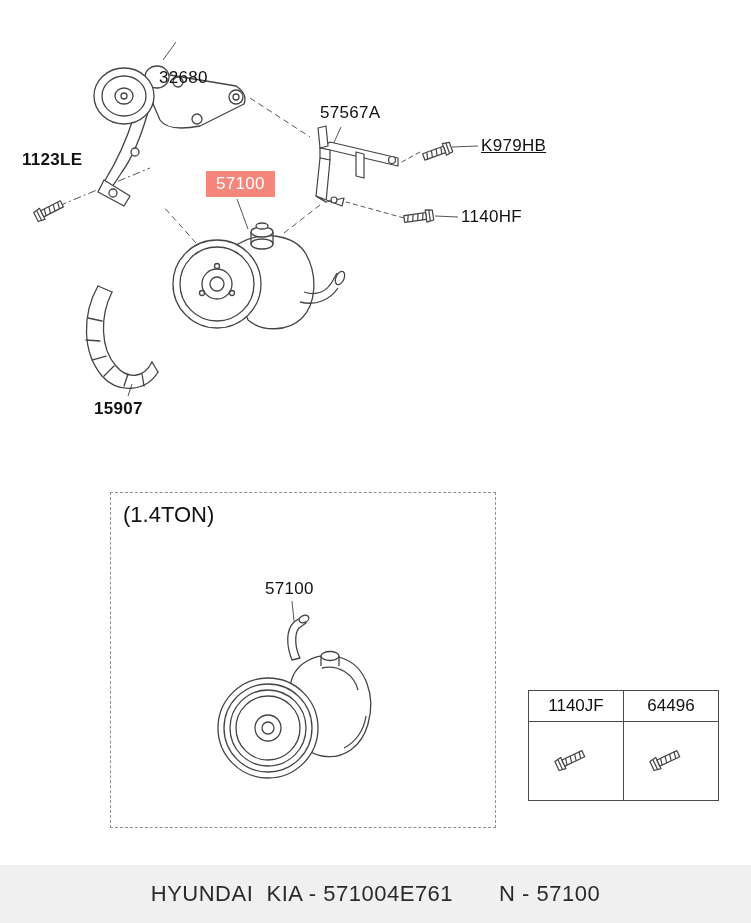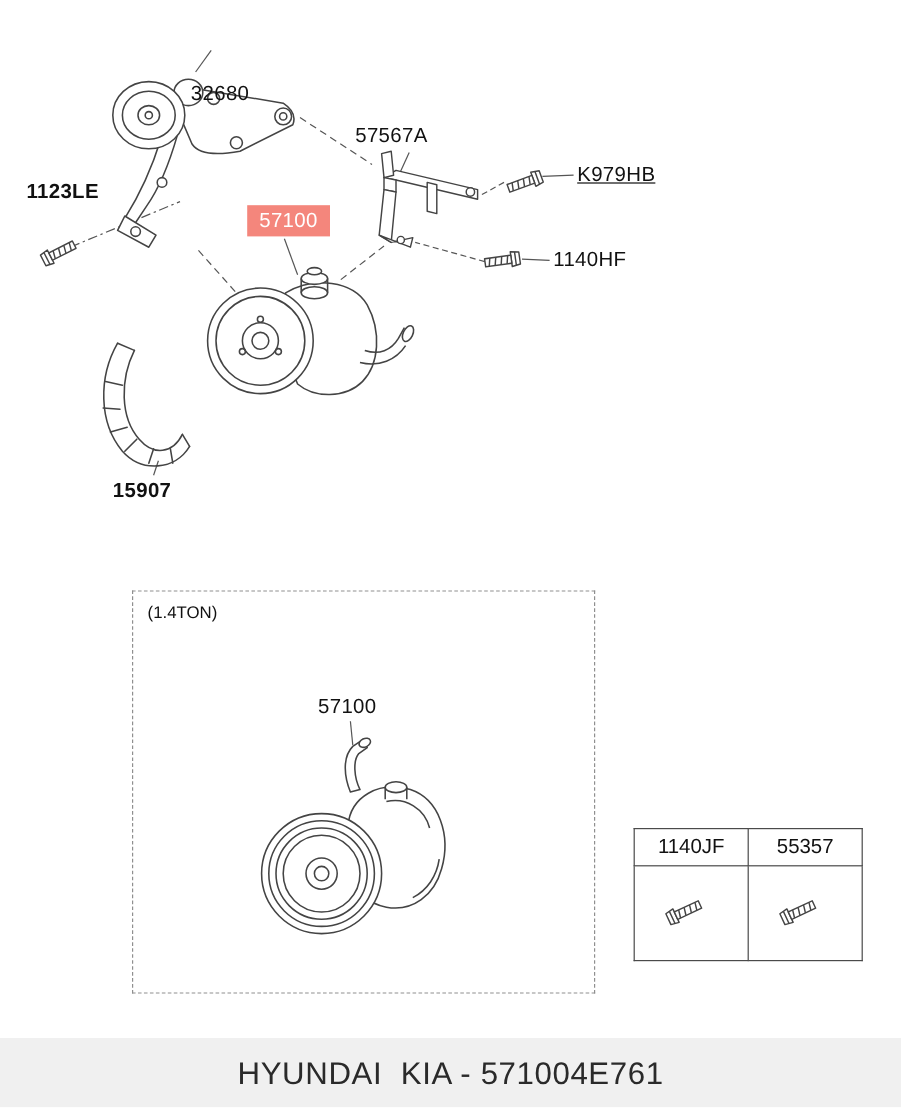--- a/index.html
+++ b/index.html
@@ -31,21 +31,21 @@
   }
   .ton-box {
     position: absolute;
     left: 110px; top: 492px;
     width: 386px; height: 336px;
     border: 1px dashed #8f8f8f;
   }
   .ton-title {
     position: absolute;
     left: 12px; top: 9px;
-    font-size: 14px;
+    font-size: 22px;
     color: #111;
   }
   .fastener-table {
     position: absolute;
     left: 528px; top: 690px;
     border-collapse: collapse;
     background: #fff;
   }
   .fastener-table th, .fastener-table td {
     border: 1px solid #4a4a4a;
@@ -61,21 +61,21 @@
   .fastener-table td { height: 79px; }
   .footer {
     position: absolute;
     left: 0; bottom: 0;
     width: 100%; height: 58px;
     background: var(--footer-bg, #f0f0f0);
     display: flex;
     align-items: center;
     justify-content: center;
     gap: 46px;
-    font-size: 26px;
+    font-size: 22px;
     color: #2a2a2a;
     letter-spacing: 0.5px;
   }
   .footer span { white-space: pre; }
 </style>
 </head>
 <body>
 
 <div class="page">
 
@@ -191,52 +191,53 @@
       <circle cx="268" cy="728" r="6"></circle>
     </g>
   </svg>
 
   <div class="part-label" style="left:159px; top:20px;margin-top:48px;">32680</div>
 
   <div class="part-label" style="left:22px; top:150px;font-weight:bold;">1123LE</div>
 
   <div class="part-label hl" style="left:206px; top:171px;">57100</div>
 
-  <div class="part-label" style="left:296px; top:103px;text-align:right;">57567A</div>
+  <div class="part-label" style="left:320px; top:103px;text-align:right;">57567A</div>
 
   <div class="part-label" style="left:481px; top:136px;text-decoration:underline;">K979HB</div>
 
   <div class="part-label" style="left:461px; top:207px;text-align:right;">1140HF</div>
 
   <div class="part-label" style="left:94px; top:399px;font-weight:bold;">15907</div>
 
   <div class="ton-box">
     <div class="ton-title">(1.4TON)</div>
   </div>
 
   <div class="part-label" style="left:265px; top:579px;">57100</div>
 
   <table class="fastener-table">
     <tbody>
       <tr>
         <th>1140JF</th>
-        <th>55357</th>
+        <th>64496</th>
       </tr>
       <tr>
         <td>
           <svg width="70" height="36" viewBox="0 0 70 36">
             <use href="#bolt" transform="translate(16,25) rotate(-25)"></use>
           </svg>
         </td>
         <td>
           <svg width="70" height="36" viewBox="0 0 70 36">
             <use href="#bolt" transform="translate(16,25) rotate(-25)"></use>
           </svg>
         </td>
       </tr>
     </tbody>
   </table>
 
   <div class="footer">
     <span>HYUNDAI  KIA - 571004E761</span>
+    <span>N - 57100</span>
   </div>
 
 </div>
 
 </body></html>

